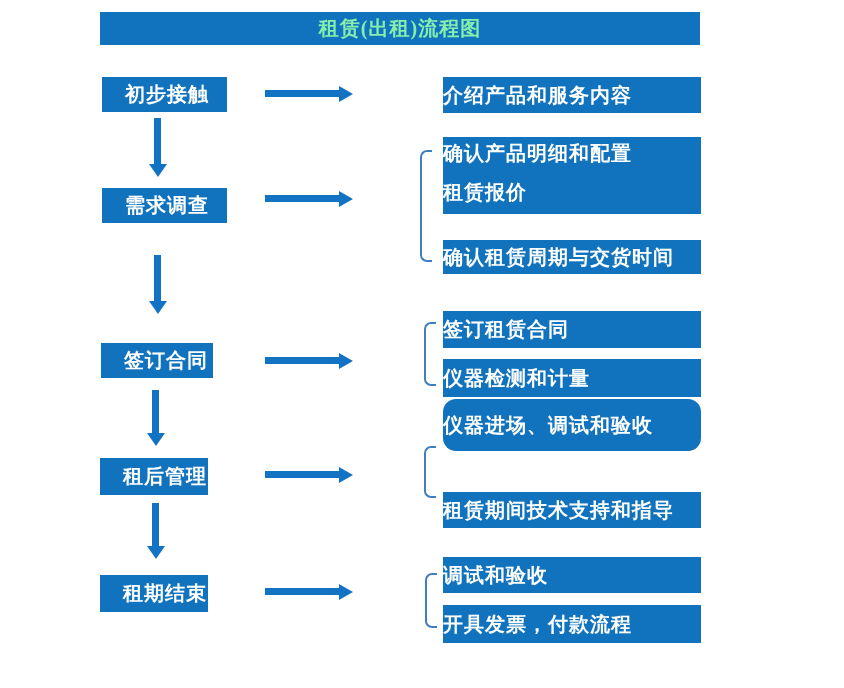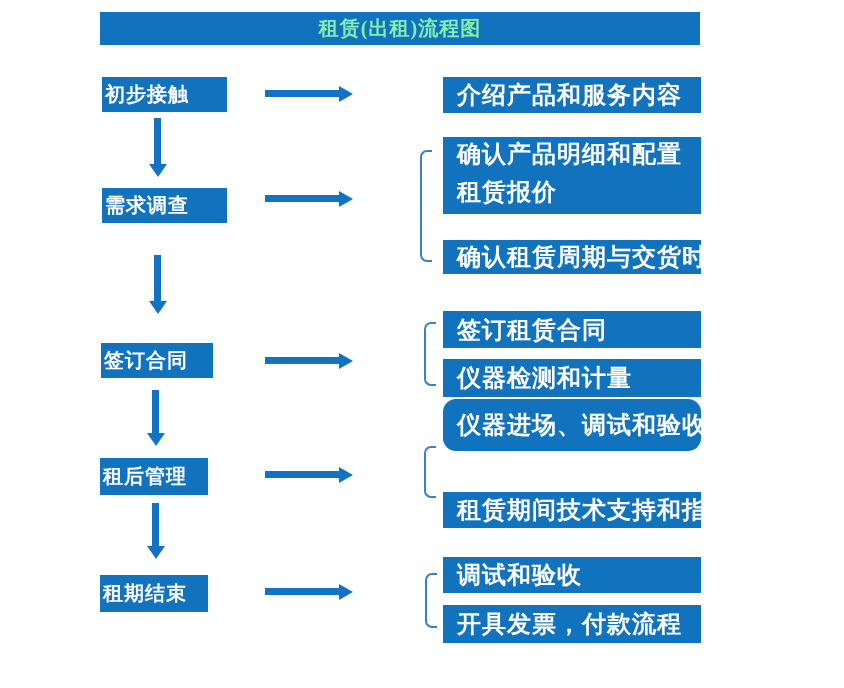--- a/index.html
+++ b/index.html
@@ -18,34 +18,34 @@
   
   .titlebar{
     position:absolute;left:100px;top:12px;width:600px;height:33px;
     background:var(--blue);color:#86efac;font-weight:bold;font-size:20px;
     display:flex;align-items:center;justify-content:center;letter-spacing:1px;
   }
 
   
   .stage{
     position:absolute;background:var(--blue);color:#fff;font-weight:bold;
-    font-size:20px;display:flex;align-items:center;padding-left:3px;
+    font-size:20px;display:flex;align-items:center;padding-left:23px;
     letter-spacing:1px;white-space:nowrap;
   }
   #s1{left:102px;top:77px;width:125px;height:35px;}
   #s2{left:102px;top:188px;width:125px;height:35px;}
   #s3{left:101px;top:343px;width:112px;height:35px;}
   #s4{left:100px;top:458px;width:108px;height:37px;}
   #s5{left:100px;top:575px;width:108px;height:37px;}
 
   
   .detail{
     position:absolute;left:443px;width:258px;background:var(--blue);color:#fff;
-    font-weight:bold;font-size:24px;display:flex;align-items:center;
-    padding-left:14px;letter-spacing:1px;white-space:nowrap;
+    font-weight:bold;font-size:20px;display:flex;align-items:center;
+    letter-spacing:1px;white-space:nowrap;
   }
   #d1 {top:77px; height:36px;}
   #d2a{top:137px;height:33px;}
   #d2b{top:170px;height:44px;}
   #d2c{top:240px;height:34px;}
   #d3a{top:311px;height:37px;}
   #d3b{top:359px;height:38px;}
   #d4a{top:399px;height:52px;border-radius:13px;}
   #d4b{top:492px;height:36px;}
   #d5a{top:557px;height:36px;}

